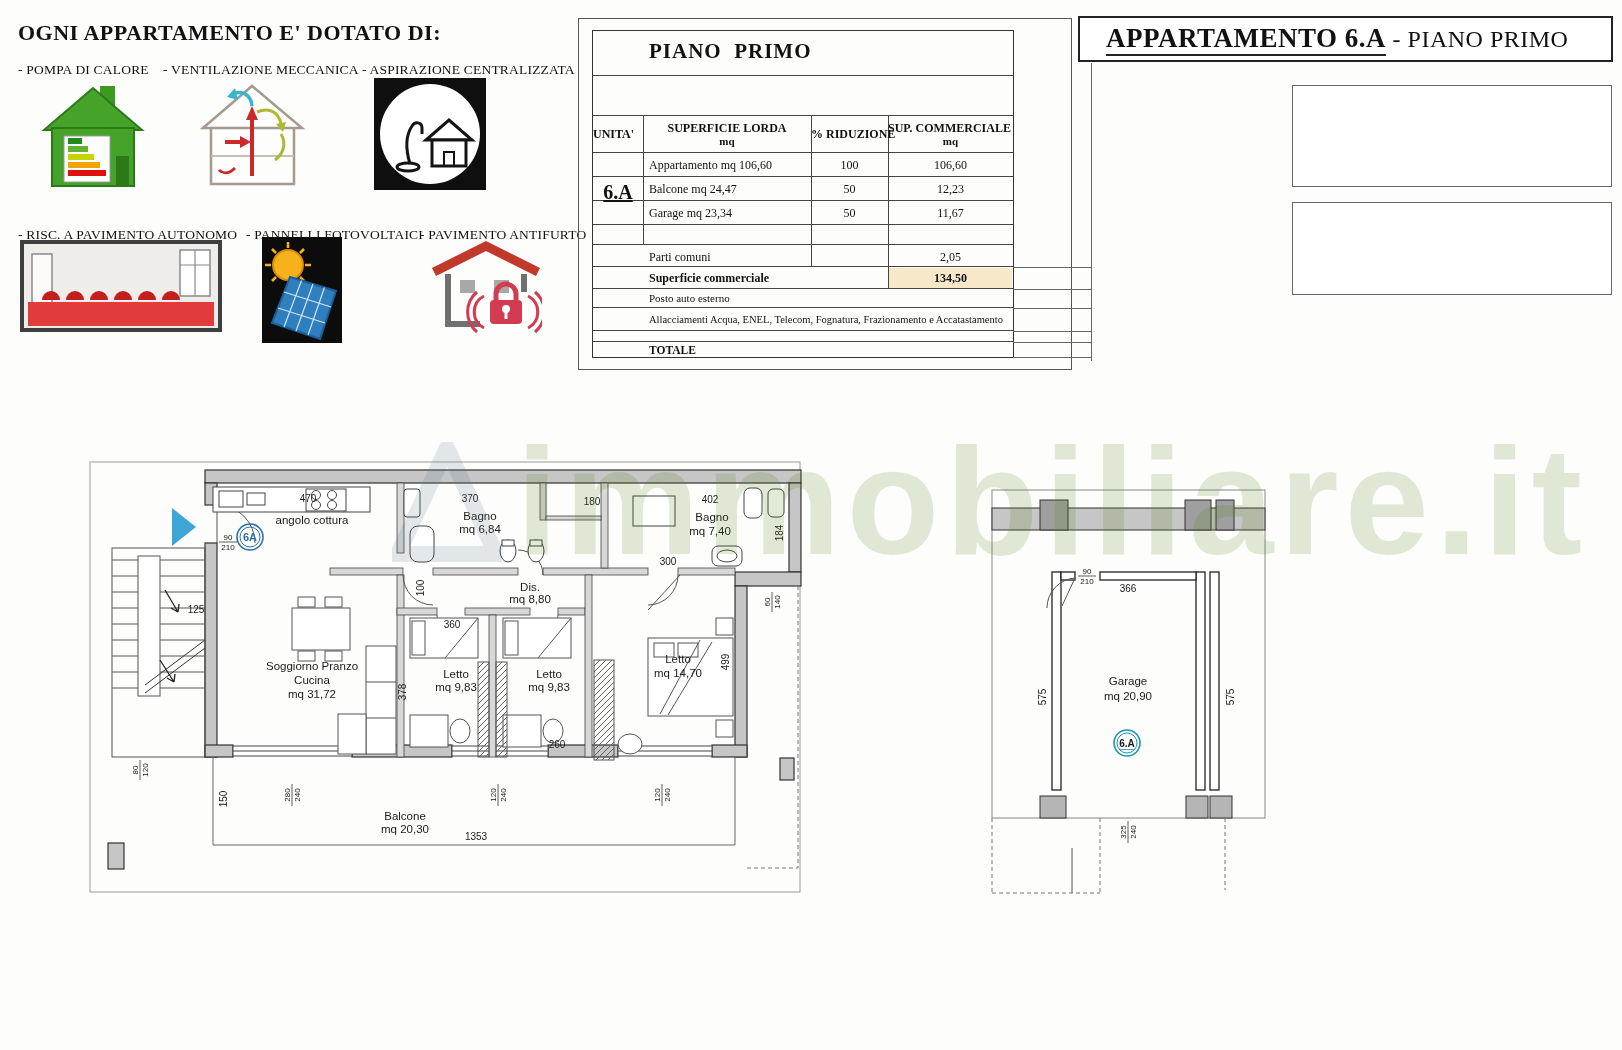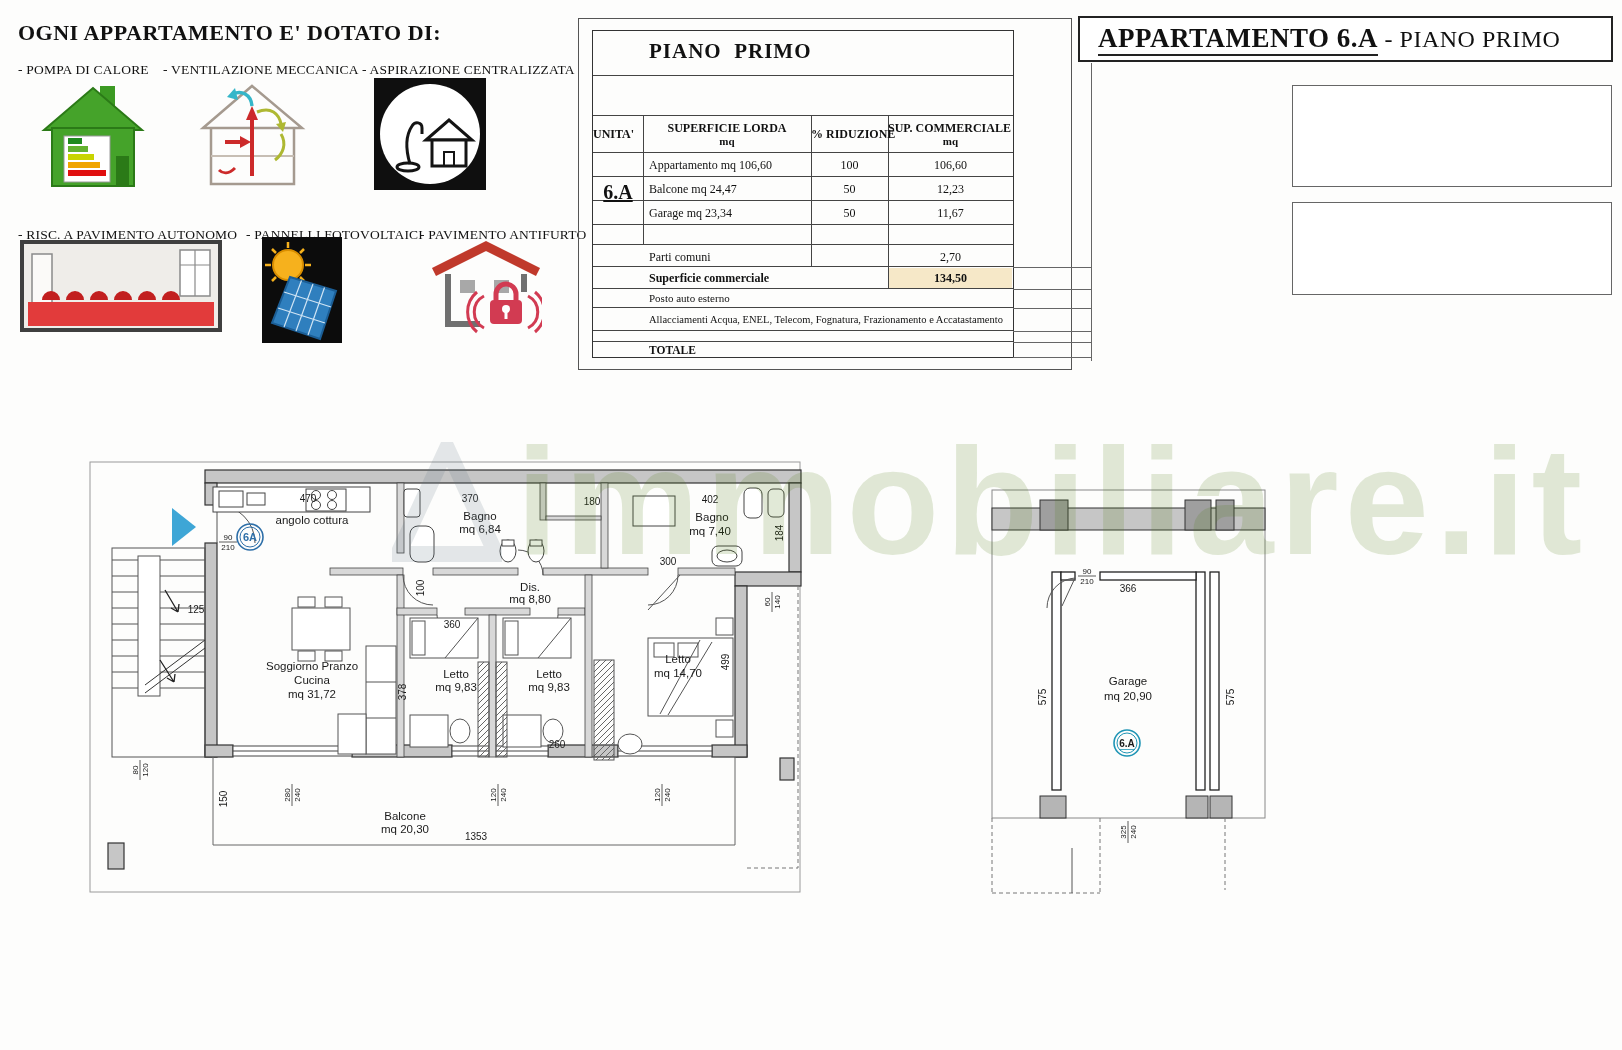--- a/index.html
+++ b/index.html
@@ -16,21 +16,21 @@
   .t-inner{position:absolute;left:13px;top:11px;width:420px;height:326px;border:1.5px solid #333;}
   .trow{position:absolute;left:0;width:420px;border-bottom:1px solid #444;box-sizing:border-box;}
   .cell{position:absolute;font-size:12px;white-space:nowrap;}
   .pre{white-space:pre;margin-left:42px;}
   .vdiv{position:absolute;width:0;border-left:1px solid #444;}
   .hl{background:#f6e8c8;}
   .extline{position:absolute;height:0;border-top:1px solid #666;}
   .extv{position:absolute;width:0;border-left:1px solid #666;}
   
   .title-box{position:absolute;left:1078px;top:16px;width:535px;height:46px;border:2px solid #222;
-             background:#fff;display:flex;align-items:center;padding-left:18px;box-sizing:border-box;white-space:pre;}
+             background:#fff;display:flex;align-items:center;padding-left:26px;box-sizing:border-box;white-space:pre;}
   .title-apartment{font-size:27px;font-weight:bold;border-bottom:2.5px solid #222;letter-spacing:.5px;}
   .title-floor{font-size:24px;letter-spacing:.5px;}
   .empty-box{position:absolute;border:1.5px solid #666;background:#fff;}
   
   .watermark{position:absolute;left:392px;top:414px;display:flex;align-items:center;gap:14px;
              opacity:.16;pointer-events:none;z-index:6;}
   .watermark span{font-family:"Liberation Sans",sans-serif;font-weight:bold;font-size:152px;
                   color:#4d7c0f;letter-spacing:6px;white-space:nowrap;}
   svg text{font-family:"Liberation Sans",sans-serif;fill:#1a1a1a;}
   .lbl{font-size:11.5px;}
@@ -161,21 +161,21 @@
 
       <div class="cell" style="left:56px;top:151px">Balcone mq 24,47</div>
       <div class="cell" style="left:218px;top:151px;width:77px;text-align:center">50</div>
       <div class="cell" style="left:295px;top:151px;width:125px;text-align:center">12,23</div>
 
       <div class="cell" style="left:56px;top:175px">Garage mq 23,34</div>
       <div class="cell" style="left:218px;top:175px;width:77px;text-align:center">50</div>
       <div class="cell" style="left:295px;top:175px;width:125px;text-align:center">11,67</div>
 
       <div class="cell" style="left:56px;top:219px">Parti comuni</div>
-      <div class="cell" style="left:295px;top:219px;width:125px;text-align:center">2,70</div>
+      <div class="cell" style="left:295px;top:219px;width:125px;text-align:center">2,05</div>
 
       <div class="cell" style="left:56px;top:240px;font-weight:bold">Superficie commerciale</div>
       <div class="cell hl" style="left:296px;top:237px;width:123px;height:20px;text-align:center;font-weight:bold;line-height:20px">134,50</div>
 
       <div class="cell" style="left:56px;top:261px;font-size:11px">Posto auto esterno</div>
       <div class="cell" style="left:56px;top:283px;font-size:10.5px">Allacciamenti  Acqua, ENEL, Telecom, Fognatura, Frazionamento e Accatastamento</div>
       <div class="cell" style="left:56px;top:313px;font-size:11.5px;font-weight:bold">TOTALE</div>
     </div>
 
     <div class="extline" style="left:434px;top:248px;width:78px"></div>

